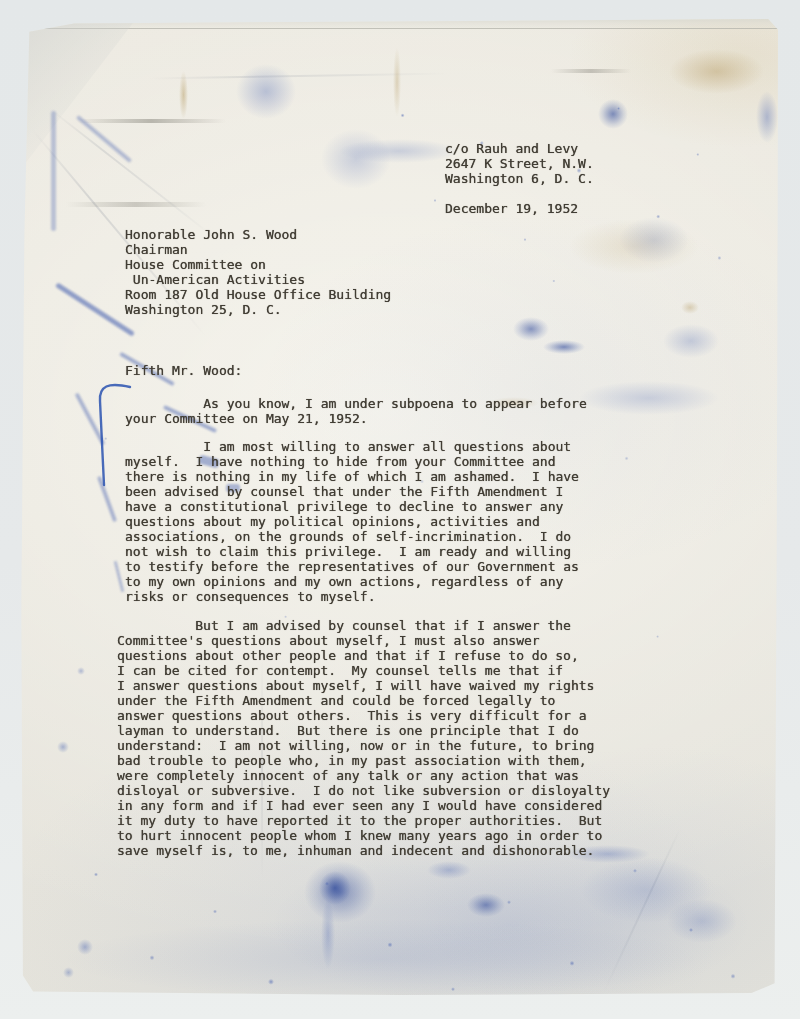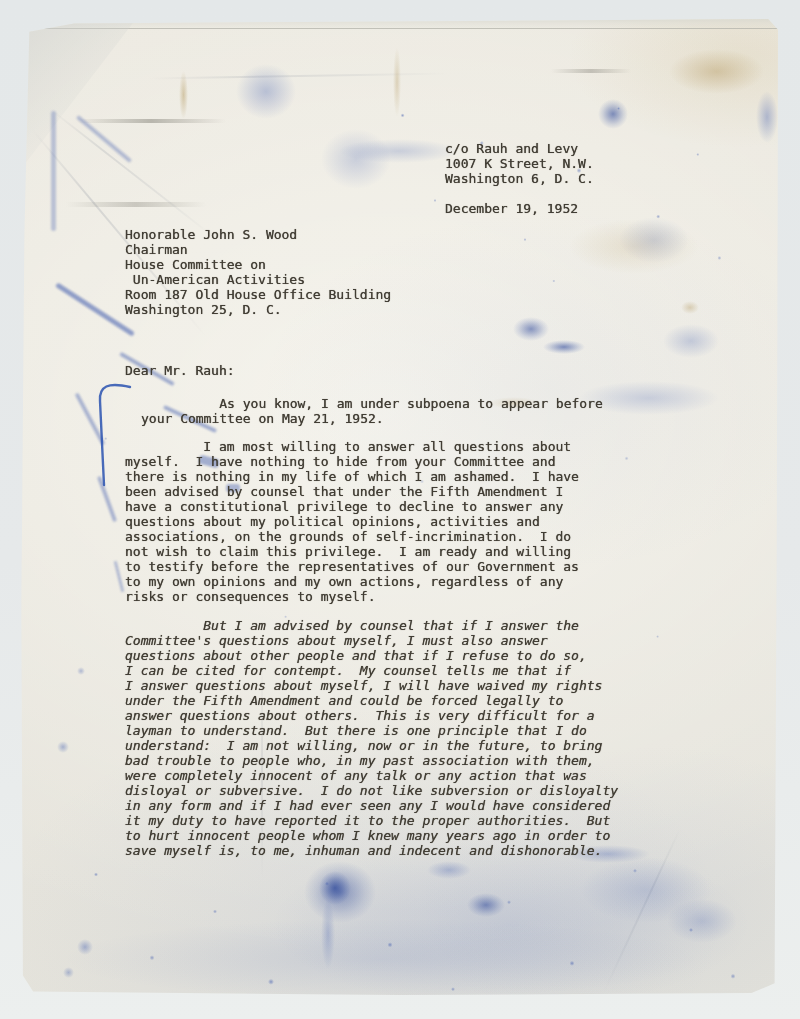--- a/index.html
+++ b/index.html
@@ -136,44 +136,44 @@
     radial-gradient(circle 2.5px at 73% 78%,rgba(50,80,170,.5),transparent),
     radial-gradient(circle 2px at 82% 28%,rgba(50,80,170,.4),transparent),
     radial-gradient(circle 2px at 90% 60%,rgba(50,80,170,.45),transparent),
     radial-gradient(circle 2.5px at 96% 85%,rgba(50,80,170,.45),transparent);"></div>
 
   <svg class="bracket-svg" width="44" height="116" viewBox="0 0 44 116">
     <path d="M40,8 C18,3 9,7 10,22 L14,106" fill="none" stroke="#2a52b0" stroke-width="2.4" stroke-linecap="round" opacity="0.85"></path>
   </svg>
 
   <pre class="tw" style="left:424px;top:122px;">c/o Rauh and Levy
-1007 K Street, N.W.
+2647 K Street, N.W.
 Washington 6, D. C.</pre>
   <pre class="tw" style="left:424px;top:182px;">December 19, 1952</pre>
   <pre class="tw" style="left:104px;top:208px;">Honorable John S. Wood
 Chairman
 House Committee on
  Un-American Activities
 Room 187 Old House Office Building
 Washington 25, D. C.</pre>
-  <pre class="tw" style="left:104px;top:344px;">Dear Mr. Rauh:</pre>
-  <pre class="tw" style="left:104px;top:377px;margin-left:16px;">          As you know, I am under subpoena to appear before
+  <pre class="tw" style="left:104px;top:344px;">Fifth Mr. Wood:</pre>
+  <pre class="tw" style="left:104px;top:377px;">          As you know, I am under subpoena to appear before
 your Committee on May 21, 1952.</pre>
   <pre class="tw" style="left:104px;top:420px;">          I am most willing to answer all questions about
 myself.  I have nothing to hide from your Committee and
 there is nothing in my life of which I am ashamed.  I have
 been advised by counsel that under the Fifth Amendment I
 have a constitutional privilege to decline to answer any
 questions about my political opinions, activities and
 associations, on the grounds of self-incrimination.  I do
 not wish to claim this privilege.  I am ready and willing
 to testify before the representatives of our Government as
 to my own opinions and my own actions, regardless of any
 risks or consequences to myself.</pre>
-  <pre class="tw" style="left:104px;top:599px;font-style:italic;">          But I am advised by counsel that if I answer the
+  <pre class="tw" style="left:96px;top:599px;">          But I am advised by counsel that if I answer the
 Committee's questions about myself, I must also answer
 questions about other people and that if I refuse to do so,
 I can be cited for contempt.  My counsel tells me that if
 I answer questions about myself, I will have waived my rights
 under the Fifth Amendment and could be forced legally to
 answer questions about others.  This is very difficult for a
 layman to understand.  But there is one principle that I do
 understand:  I am not willing, now or in the future, to bring
 bad trouble to people who, in my past association with them,
 were completely innocent of any talk or any action that was

